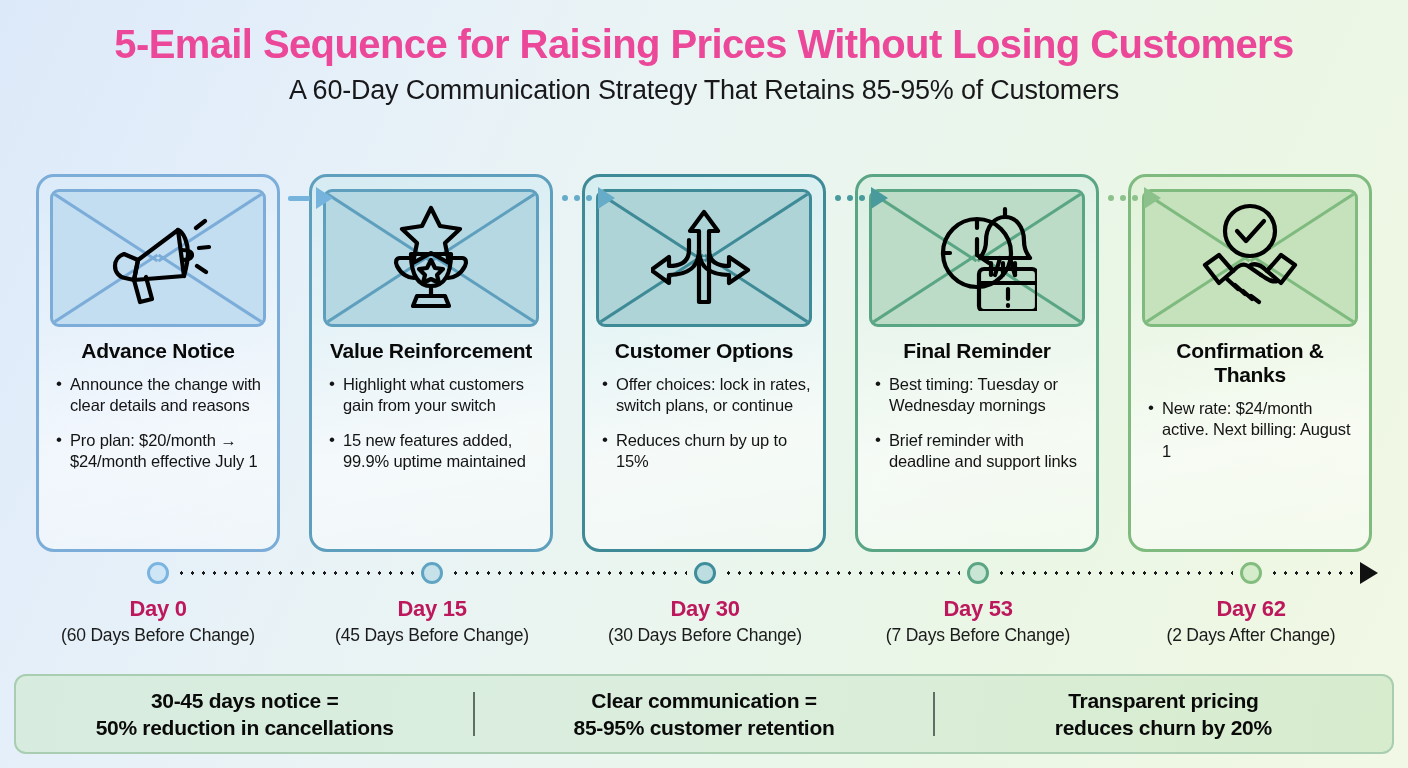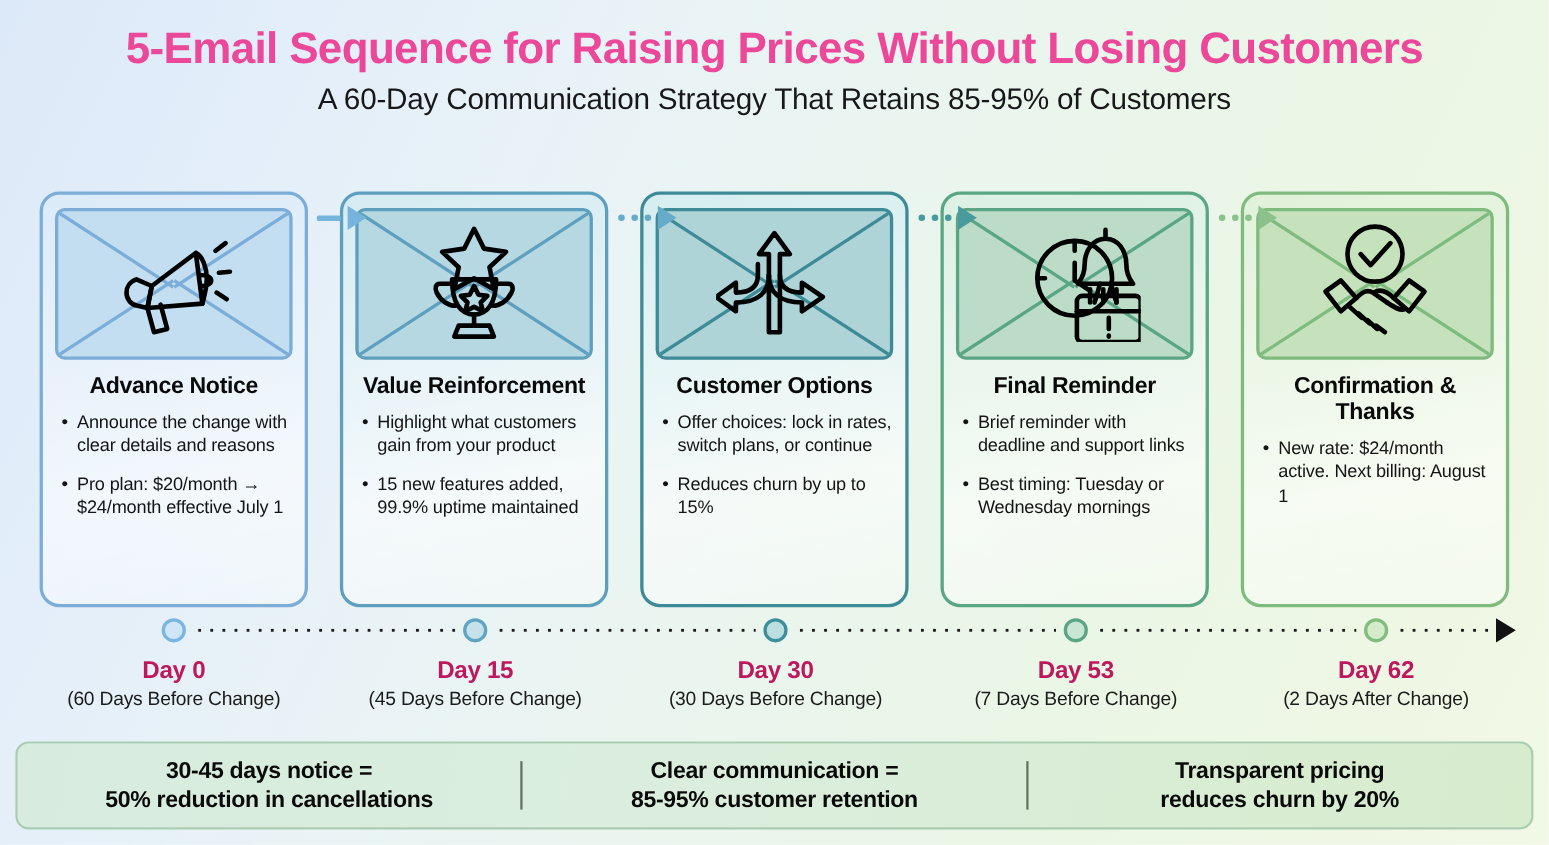--- a/index.html
+++ b/index.html
@@ -292,21 +292,21 @@
       <path d="M28 50 L68 50 C68 72 60 82 48 82 C36 82 28 72 28 50 Z"></path>
       <path d="M28 54 L17 54 C13 54 12 58 14 62 C18 70 25 74 31 74"></path>
       <path d="M68 54 L79 54 C83 54 84 58 82 62 C78 70 71 74 65 74"></path>
       <path d="M48 82 L48 92 M36 92 L60 92 M30 102 L66 102 L62 92 L34 92 Z"></path>
       <path d="M48 56 L52 64 L60 65 L54 71 L56 79 L48 75 L40 79 L42 71 L36 65 L44 64 Z"></path>
     </svg>
         </div>
       </div>
       <div class="card-title">Value Reinforcement</div>
       <ul class="bullets">
-        <li>Highlight what customers gain from your product</li>
+        <li>Highlight what customers gain from your switch</li>
         <li>15 new features added, 99.9% uptime maintained</li>
       </ul>
     </div>
     <div class="card" style="--accent: #3e8a96; --envfill: #aed4d8; --cardtop: #d6eef0;">
       <div class="envelope">
         <div class="flapline" style="left:-2px;top:-2px;width:128px;transform:rotate(33deg);"></div>
         <div class="flapline" style="right:-2px;top:-2px;width:128px;transform-origin:100% 0;transform:rotate(-33deg);"></div>
         <div class="flapline" style="left:-2px;bottom:-2px;width:128px;transform-origin:0 100%;transform:rotate(-33deg);"></div>
         <div class="flapline" style="right:-2px;bottom:-2px;width:128px;transform-origin:100% 100%;transform:rotate(33deg);"></div>
         <div class="glyph">
@@ -339,22 +339,22 @@
       <path d="M83 53 C83 53 80 64 78 70 M93 53 C93 53 96 64 98 70"></path>
       <rect x="62" y="64" width="58" height="42" rx="5"></rect>
       <path d="M62 78 L120 78"></path>
       <path d="M74 58 L74 70 M86 58 L86 70 M98 58 L98 70"></path>
       <path d="M91 84 L91 94 M91 100 L91 101"></path>
     </svg>
         </div>
       </div>
       <div class="card-title">Final Reminder</div>
       <ul class="bullets">
+        <li>Best timing: Tuesday or Wednesday mornings</li>
         <li>Brief reminder with deadline and support links</li>
-        <li>Best timing: Tuesday or Wednesday mornings</li>
       </ul>
     </div>
     <div class="card" style="--accent: #7fba7f; --envfill: #c6e2bd; --cardtop: #e1f2d9;">
       <div class="envelope">
         <div class="flapline" style="left:-2px;top:-2px;width:128px;transform:rotate(33deg);"></div>
         <div class="flapline" style="right:-2px;top:-2px;width:128px;transform-origin:100% 0;transform:rotate(-33deg);"></div>
         <div class="flapline" style="left:-2px;bottom:-2px;width:128px;transform-origin:0 100%;transform:rotate(-33deg);"></div>
         <div class="flapline" style="right:-2px;bottom:-2px;width:128px;transform-origin:100% 100%;transform:rotate(33deg);"></div>
         <div class="glyph">
           <svg width="118" height="110" viewBox="0 0 118 110" fill="none" stroke="#000" stroke-width="4.2" stroke-linejoin="round" stroke-linecap="round">

